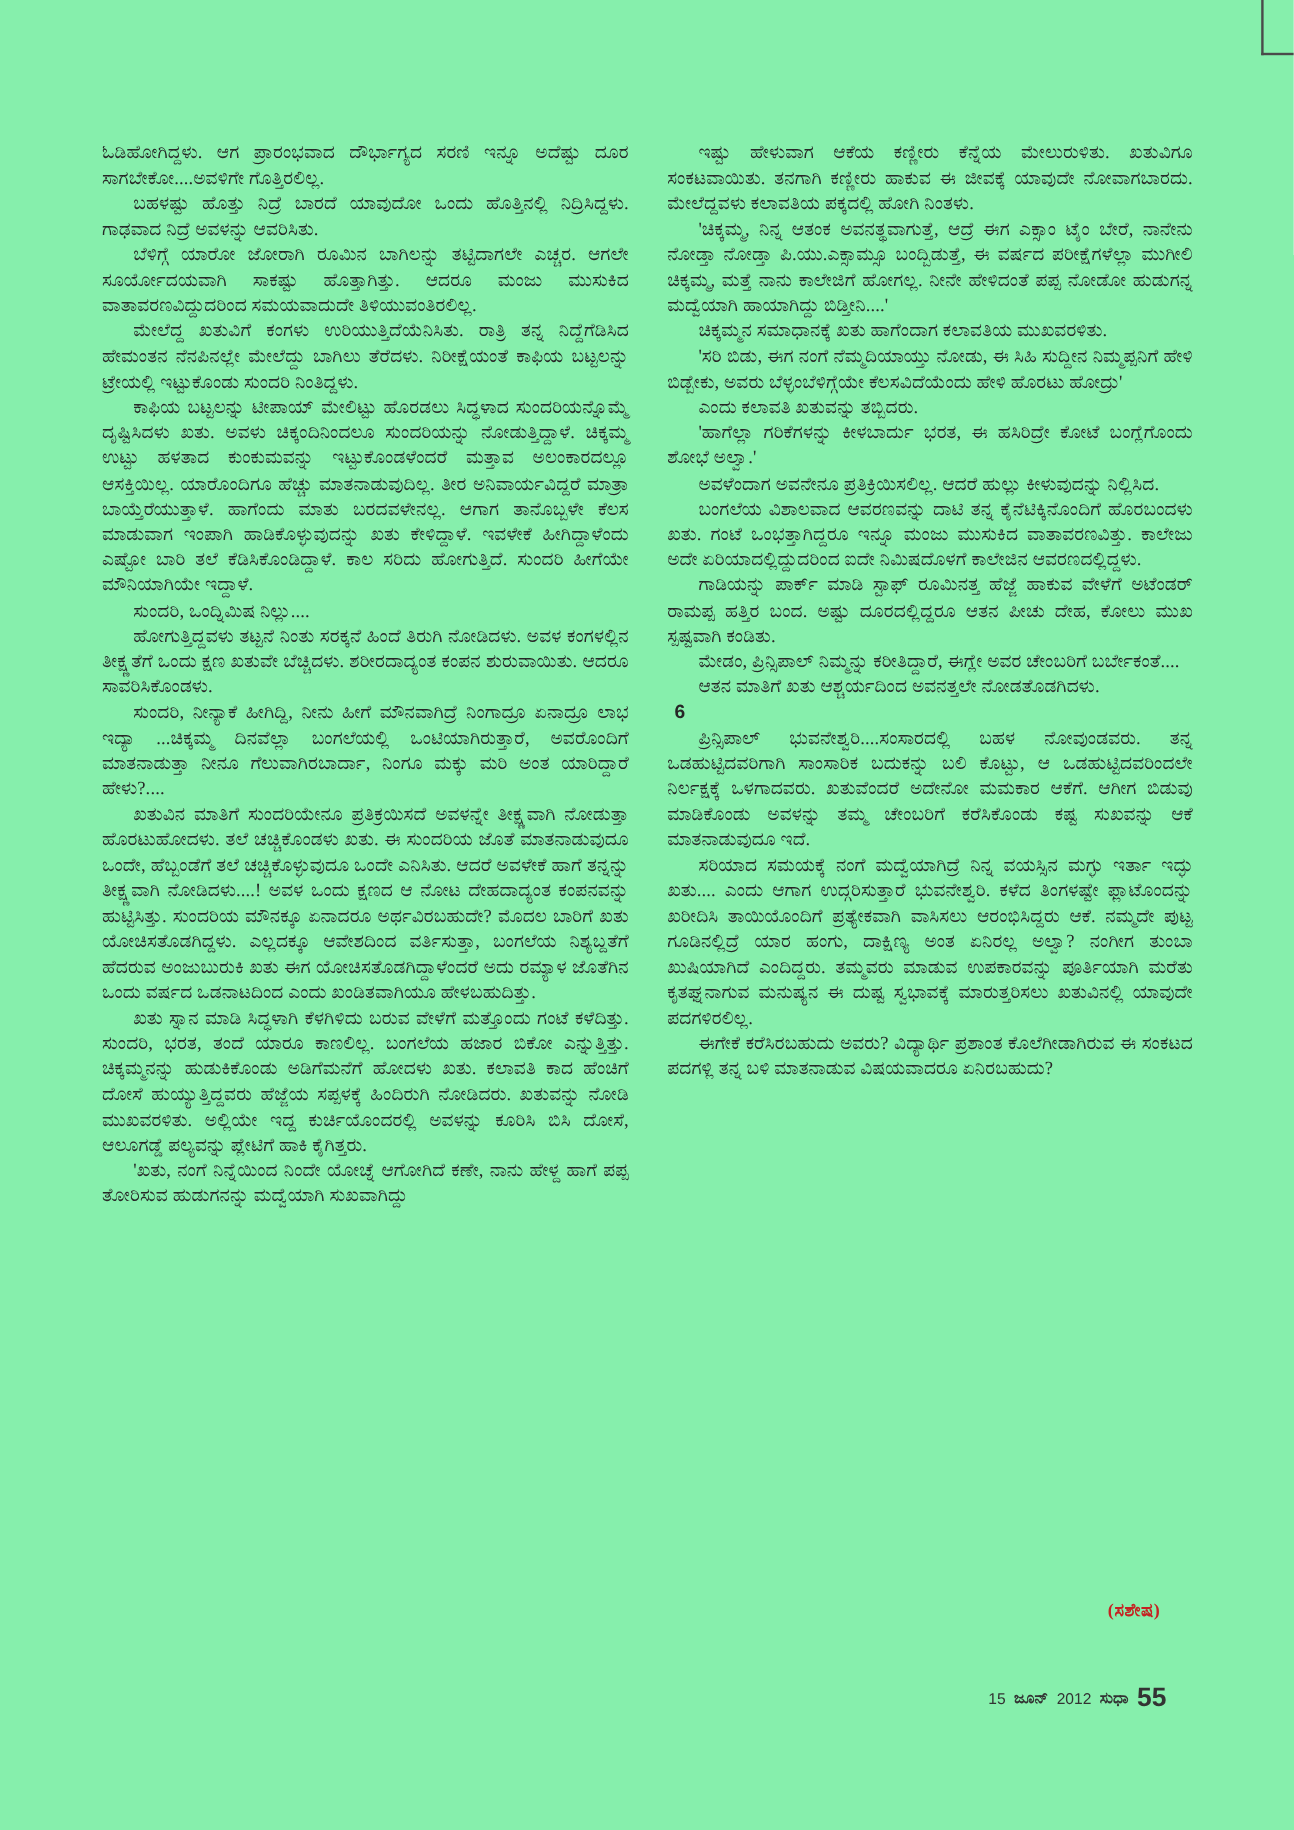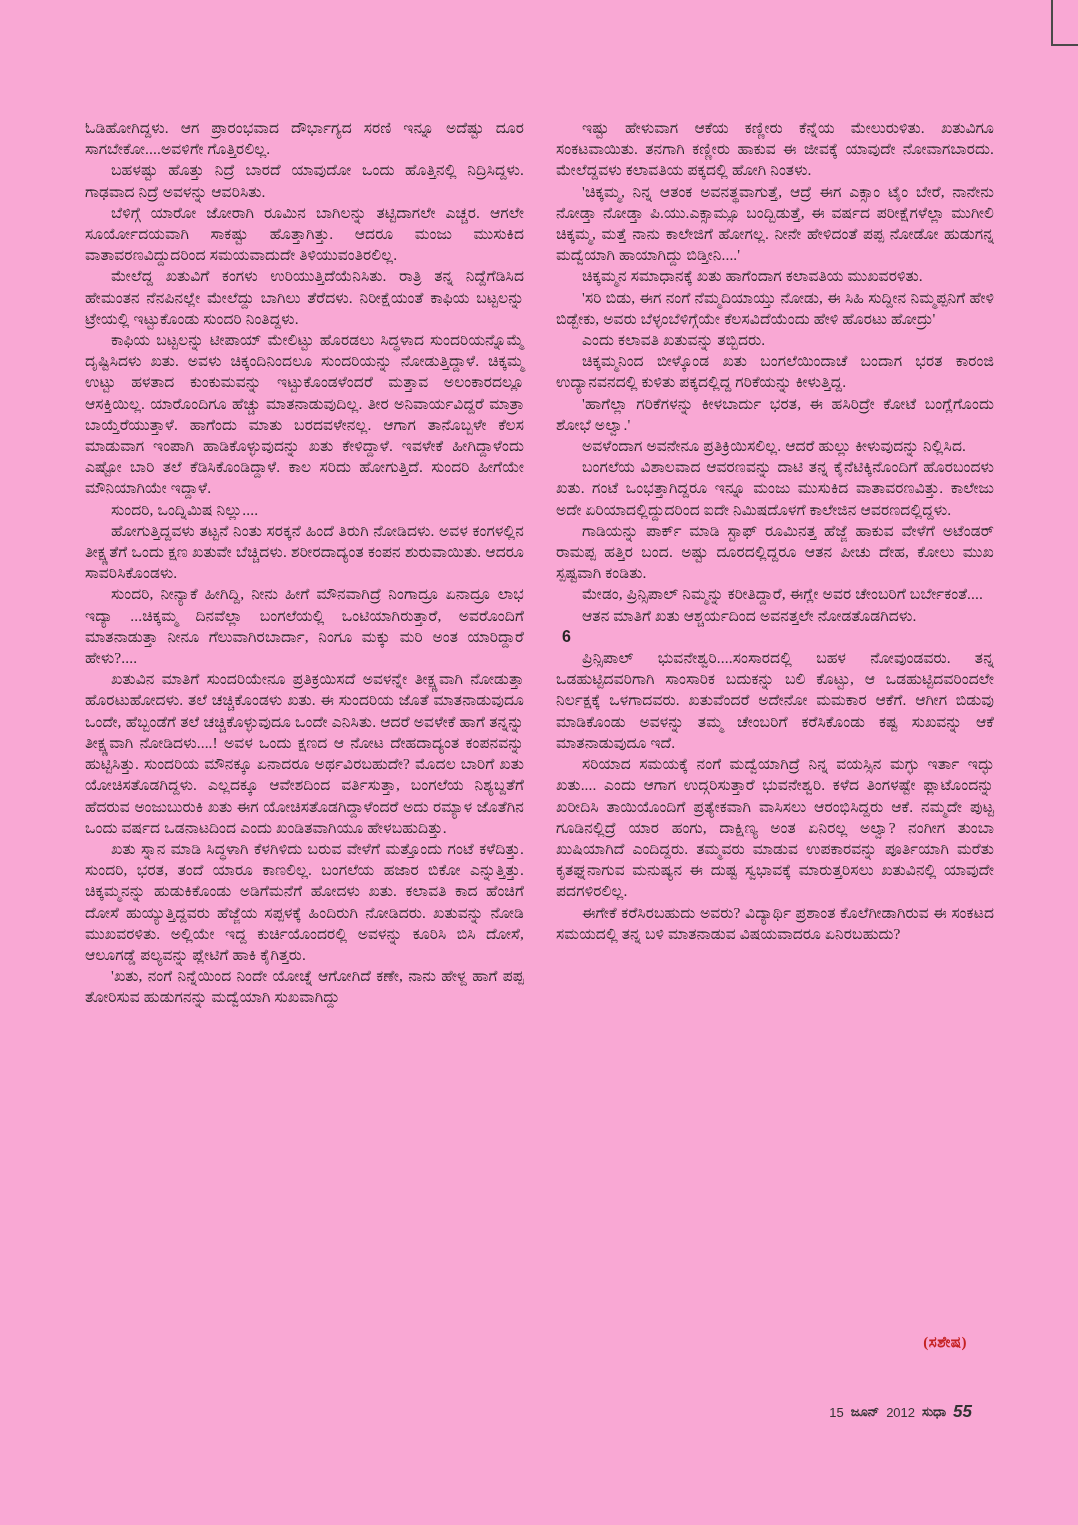--- a/index.html
+++ b/index.html
@@ -3,21 +3,21 @@
 <meta charset="utf-8">
 <style>
   html,body{margin:0;padding:0;}
   body{
     width:1078px;height:1525px;
     background:#f6f6f4;
     font-family:"Liberation Serif","DejaVu Serif",serif;
     position:relative;overflow:hidden;
   }
   .page{
-    position:absolute;inset:0;background:#f9a8d4;
+    position:absolute;inset:0;background:#86efac;
   }
   
   .cropmark{
     position:absolute;top:0;left:1051px;width:27px;height:44px;
     border-left:2px solid #4a4a4a;border-bottom:2px solid #4a4a4a;
   }
   .col{
     position:absolute;top:117px;
     width:439px;
     color:#262626;
@@ -38,21 +38,21 @@
     color:#c52222;font-weight:bold;font-size:15px;
     letter-spacing:0.5px;
   }
   .footer{
     position:absolute;top:1402px;right:106px;
     color:#333333;font-size:13px;
     display:flex;align-items:center;gap:7px;
     font-family:"Liberation Sans","DejaVu Sans",sans-serif;
   }
   .footer .bold-kn{font-weight:bold;}
-  .footer .pagenum{font-weight:bold;font-size:17px;font-style:italic;}
+  .footer .pagenum{font-weight:bold;font-size:22px;}
 </style>
 </head>
 <body>
 
 <div class="page">
   <div class="cropmark"></div>
 
   <div class="col" id="col-left">
       <p class="para">ಓಡಿಹೋಗಿದ್ದಳು. ಆಗ ಪ್ರಾರಂಭವಾದ ದೌರ್ಭಾಗ್ಯದ ಸರಣಿ ಇನ್ನೂ ಅದೆಷ್ಟು ದೂರ ಸಾಗಬೇಕೋ....ಅವಳಿಗೇ ಗೊತ್ತಿರಲಿಲ್ಲ.</p>
       <p class="para indent">ಬಹಳಷ್ಟು ಹೊತ್ತು ನಿದ್ರೆ ಬಾರದೆ ಯಾವುದೋ ಒಂದು ಹೊತ್ತಿನಲ್ಲಿ ನಿದ್ರಿಸಿದ್ದಳು. ಗಾಢವಾದ ನಿದ್ರೆ ಅವಳನ್ನು ಆವರಿಸಿತು.</p>
@@ -66,31 +66,30 @@
       <p class="para indent">ಖತು ಸ್ನಾನ ಮಾಡಿ ಸಿದ್ಧಳಾಗಿ ಕೆಳಗಿಳಿದು ಬರುವ ವೇಳೆಗೆ ಮತ್ತೊಂದು ಗಂಟೆ ಕಳೆದಿತ್ತು. ಸುಂದರಿ, ಭರತ, ತಂದೆ ಯಾರೂ ಕಾಣಲಿಲ್ಲ. ಬಂಗಲೆಯ ಹಜಾರ ಬಿಕೋ ಎನ್ನುತ್ತಿತ್ತು. ಚಿಕ್ಕಮ್ಮನನ್ನು ಹುಡುಕಿಕೊಂಡು ಅಡಿಗೆಮನೆಗೆ ಹೋದಳು ಖತು. ಕಲಾವತಿ ಕಾದ ಹೆಂಚಿಗೆ ದೋಸೆ ಹುಯ್ಯುತ್ತಿದ್ದವರು ಹೆಜ್ಜೆಯ ಸಪ್ಪಳಕ್ಕೆ ಹಿಂದಿರುಗಿ ನೋಡಿದರು. ಖತುವನ್ನು ನೋಡಿ ಮುಖವರಳಿತು. ಅಲ್ಲಿಯೇ ಇದ್ದ ಕುರ್ಚಿಯೊಂದರಲ್ಲಿ ಅವಳನ್ನು ಕೂರಿಸಿ ಬಿಸಿ ದೋಸೆ, ಆಲೂಗಡ್ಡೆ ಪಲ್ಯವನ್ನು ಪ್ಲೇಟಿಗೆ ಹಾಕಿ ಕೈಗಿತ್ತರು.</p>
       <p class="para indent">'ಖತು, ನಂಗೆ ನಿನ್ನೆಯಿಂದ ನಿಂದೇ ಯೋಚ್ನೆ ಆಗೋಗಿದೆ ಕಣೇ, ನಾನು ಹೇಳ್ದ ಹಾಗೆ ಪಪ್ಪ ತೋರಿಸುವ ಹುಡುಗನನ್ನು ಮದ್ವೆಯಾಗಿ ಸುಖವಾಗಿದ್ದು</p>
     </div>
 
   <div class="col" id="col-right">
       <p class="para indent">ಇಷ್ಟು ಹೇಳುವಾಗ ಆಕೆಯ ಕಣ್ಣೀರು ಕೆನ್ನೆಯ ಮೇಲುರುಳಿತು. ಖತುವಿಗೂ ಸಂಕಟವಾಯಿತು. ತನಗಾಗಿ ಕಣ್ಣೀರು ಹಾಕುವ ಈ ಜೀವಕ್ಕೆ ಯಾವುದೇ ನೋವಾಗಬಾರದು. ಮೇಲೆದ್ದವಳು ಕಲಾವತಿಯ ಪಕ್ಕದಲ್ಲಿ ಹೋಗಿ ನಿಂತಳು.</p>
       <p class="para indent">'ಚಿಕ್ಕಮ್ಮ, ನಿನ್ನ ಆತಂಕ ಅವನತ್ಥವಾಗುತ್ತೆ, ಆದ್ರೆ ಈಗ ಎಕ್ಸಾಂ ಟೈಂ ಬೇರೆ, ನಾನೇನು ನೋಡ್ತಾ ನೋಡ್ತಾ ಪಿ.ಯು.ಎಕ್ಸಾಮ್ಸೂ ಬಂದ್ಬಿಡುತ್ತೆ, ಈ ವರ್ಷದ ಪರೀಕ್ಷೆಗಳೆಲ್ಲಾ ಮುಗೀಲಿ ಚಿಕ್ಕಮ್ಮ, ಮತ್ತೆ ನಾನು ಕಾಲೇಜಿಗೆ ಹೋಗಲ್ಲ. ನೀನೇ ಹೇಳಿದಂತೆ ಪಪ್ಪ ನೋಡೋ ಹುಡುಗನ್ನ ಮದ್ವೆಯಾಗಿ ಹಾಯಾಗಿದ್ದು ಬಿಡ್ತೀನಿ....'</p>
       <p class="para indent">ಚಿಕ್ಕಮ್ಮನ ಸಮಾಧಾನಕ್ಕೆ ಖತು ಹಾಗೆಂದಾಗ ಕಲಾವತಿಯ ಮುಖವರಳಿತು.</p>
       <p class="para indent">'ಸರಿ ಬಿಡು, ಈಗ ನಂಗೆ ನೆಮ್ಮದಿಯಾಯ್ತು ನೋಡು, ಈ ಸಿಹಿ ಸುದ್ದೀನ ನಿಮ್ಮಪ್ಪನಿಗೆ ಹೇಳಿ ಬಿಡ್ಬೇಕು, ಅವರು ಬೆಳ್ಳಂಬೆಳಿಗ್ಗೆಯೇ ಕೆಲಸವಿದೆಯೆಂದು ಹೇಳಿ ಹೊರಟು ಹೋದ್ರು'</p>
       <p class="para indent">ಎಂದು ಕಲಾವತಿ ಖತುವನ್ನು ತಬ್ಬಿದರು.</p>
-      <p class="para indent">ಚಿಕ್ಕಮ್ಮನಿಂದ ಬೀಳ್ಕೊಂಡ ಖತು ಬಂಗಲೆಯಿಂದಾಚೆ ಬಂದಾಗ ಭರತ ಕಾರಂಜಿ ಉದ್ಯಾನವನದಲ್ಲಿ ಕುಳಿತು ಪಕ್ಕದಲ್ಲಿದ್ದ ಗರಿಕೆಯನ್ನು ಕೀಳುತ್ತಿದ್ದ.</p>
       <p class="para indent">'ಹಾಗೆಲ್ಲಾ ಗರಿಕೆಗಳನ್ನು ಕೀಳಬಾರ್ದು ಭರತ, ಈ ಹಸಿರಿದ್ರೇ ಕೋಟೆ ಬಂಗ್ಲೆಗೊಂದು ಶೋಭೆ ಅಲ್ವಾ.'</p>
       <p class="para indent">ಅವಳೆಂದಾಗ ಅವನೇನೂ ಪ್ರತಿಕ್ರಿಯಿಸಲಿಲ್ಲ. ಆದರೆ ಹುಲ್ಲು ಕೀಳುವುದನ್ನು ನಿಲ್ಲಿಸಿದ.</p>
       <p class="para indent">ಬಂಗಲೆಯ ವಿಶಾಲವಾದ ಆವರಣವನ್ನು ದಾಟಿ ತನ್ನ ಕೈನೆಟಿಕ್ಕಿನೊಂದಿಗೆ ಹೊರಬಂದಳು ಖತು. ಗಂಟೆ ಒಂಭತ್ತಾಗಿದ್ದರೂ ಇನ್ನೂ ಮಂಜು ಮುಸುಕಿದ ವಾತಾವರಣವಿತ್ತು. ಕಾಲೇಜು ಅದೇ ಏರಿಯಾದಲ್ಲಿದ್ದುದರಿಂದ ಐದೇ ನಿಮಿಷದೊಳಗೆ ಕಾಲೇಜಿನ ಆವರಣದಲ್ಲಿದ್ದಳು.</p>
       <p class="para indent">ಗಾಡಿಯನ್ನು ಪಾರ್ಕ್ ಮಾಡಿ ಸ್ಟಾಫ್ ರೂಮಿನತ್ತ ಹೆಜ್ಜೆ ಹಾಕುವ ವೇಳೆಗೆ ಅಟೆಂಡರ್ ರಾಮಪ್ಪ ಹತ್ತಿರ ಬಂದ. ಅಷ್ಟು ದೂರದಲ್ಲಿದ್ದರೂ ಆತನ ಪೀಚು ದೇಹ, ಕೋಲು ಮುಖ ಸ್ಪಷ್ಟವಾಗಿ ಕಂಡಿತು.</p>
       <p class="para indent">ಮೇಡಂ, ಪ್ರಿನ್ಸಿಪಾಲ್ ನಿಮ್ಮನ್ನು ಕರೀತಿದ್ದಾರೆ, ಈಗ್ಲೇ ಅವರ ಚೇಂಬರಿಗೆ ಬರ್ಬೇಕಂತೆ....</p>
       <p class="para indent">ಆತನ ಮಾತಿಗೆ ಖತು ಆಶ್ಚರ್ಯದಿಂದ ಅವನತ್ತಲೇ ನೋಡತೊಡಗಿದಳು.</p>
       <p class="para section">6</p>
       <p class="para indent">ಪ್ರಿನ್ಸಿಪಾಲ್ ಭುವನೇಶ್ವರಿ....ಸಂಸಾರದಲ್ಲಿ ಬಹಳ ನೋವುಂಡವರು. ತನ್ನ ಒಡಹುಟ್ಟಿದವರಿಗಾಗಿ ಸಾಂಸಾರಿಕ ಬದುಕನ್ನು ಬಲಿ ಕೊಟ್ಟು, ಆ ಒಡಹುಟ್ಟಿದವರಿಂದಲೇ ನಿರ್ಲಕ್ಷಕ್ಕೆ ಒಳಗಾದವರು. ಖತುವೆಂದರೆ ಅದೇನೋ ಮಮಕಾರ ಆಕೆಗೆ. ಆಗೀಗ ಬಿಡುವು ಮಾಡಿಕೊಂಡು ಅವಳನ್ನು ತಮ್ಮ ಚೇಂಬರಿಗೆ ಕರೆಸಿಕೊಂಡು ಕಷ್ಟ ಸುಖವನ್ನು ಆಕೆ ಮಾತನಾಡುವುದೂ ಇದೆ.</p>
       <p class="para indent">ಸರಿಯಾದ ಸಮಯಕ್ಕೆ ನಂಗೆ ಮದ್ವೆಯಾಗಿದ್ರೆ ನಿನ್ನ ವಯಸ್ಸಿನ ಮಗ್ಳು ಇರ್ತಾ ಇದ್ಳು ಖತು.... ಎಂದು ಆಗಾಗ ಉದ್ಗರಿಸುತ್ತಾರೆ ಭುವನೇಶ್ವರಿ. ಕಳೆದ ತಿಂಗಳಷ್ಟೇ ಫ್ಲಾಟೊಂದನ್ನು ಖರೀದಿಸಿ ತಾಯಿಯೊಂದಿಗೆ ಪ್ರತ್ಯೇಕವಾಗಿ ವಾಸಿಸಲು ಆರಂಭಿಸಿದ್ದರು ಆಕೆ. ನಮ್ಮದೇ ಪುಟ್ಟ ಗೂಡಿನಲ್ಲಿದ್ರೆ ಯಾರ ಹಂಗು, ದಾಕ್ಷಿಣ್ಯ ಅಂತ ಏನಿರಲ್ಲ ಅಲ್ವಾ? ನಂಗೀಗ ತುಂಬಾ ಖುಷಿಯಾಗಿದೆ ಎಂದಿದ್ದರು. ತಮ್ಮವರು ಮಾಡುವ ಉಪಕಾರವನ್ನು ಪೂರ್ತಿಯಾಗಿ ಮರೆತು ಕೃತಘ್ನನಾಗುವ ಮನುಷ್ಯನ ಈ ದುಷ್ಟ ಸ್ವಭಾವಕ್ಕೆ ಮಾರುತ್ತರಿಸಲು ಖತುವಿನಲ್ಲಿ ಯಾವುದೇ ಪದಗಳಿರಲಿಲ್ಲ.</p>
-      <p class="para indent">ಈಗೇಕೆ ಕರೆಸಿರಬಹುದು ಅವರು? ವಿದ್ಯಾರ್ಥಿ ಪ್ರಶಾಂತ ಕೊಲೆಗೀಡಾಗಿರುವ ಈ ಸಂಕಟದ ಸಮಯದಲ್ಲಿ ತನ್ನ ಬಳಿ ಮಾತನಾಡುವ ವಿಷಯವಾದರೂ ಏನಿರಬಹುದು?</p>
+      <p class="para indent">ಈಗೇಕೆ ಕರೆಸಿರಬಹುದು ಅವರು? ವಿದ್ಯಾರ್ಥಿ ಪ್ರಶಾಂತ ಕೊಲೆಗೀಡಾಗಿರುವ ಈ ಸಂಕಟದ ಪದಗಳ್ಲಿ ತನ್ನ ಬಳಿ ಮಾತನಾಡುವ ವಿಷಯವಾದರೂ ಏನಿರಬಹುದು?</p>
     </div>
 
   <div class="continuation">(ಸಶೇಷ)</div>
 
   <div class="footer">
     <span>15</span>
     <span class="bold-kn">ಜೂನ್</span>
     <span>2012</span>
     <span class="bold-kn">ಸುಧಾ</span>
     <span class="pagenum">55</span>

